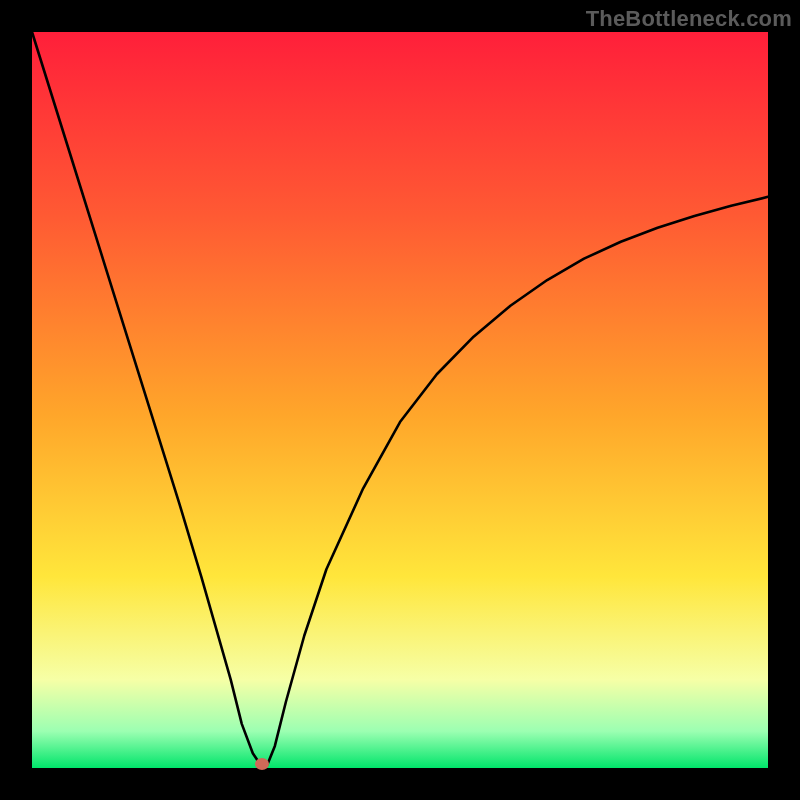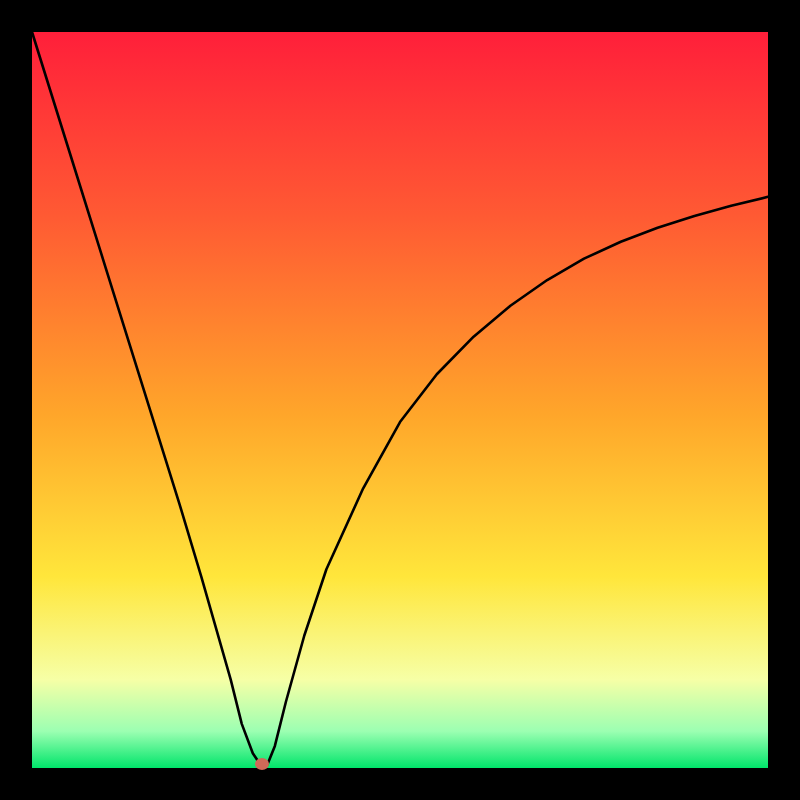--- a/index.html
+++ b/index.html
@@ -70,14 +70,15 @@
   <div class="plot-area" style="--c0: #ff1f3a; --c1: #ff5a33; --c2: #ffa62a; --c3: #ffe63b; --c4: #f6ffa6; --c5: #9cffb2; --c6: #00e56a;">
 
     <svg class="curve" viewBox="0 0 736 736" preserveAspectRatio="none">
       <path id="curve-path" d="M0.00 0.00 L36.80 117.76 L73.60 235.52 L110.40 353.28 L147.20 471.04 L169.28 544.64 L184.00 596.16 L198.72 647.68 L209.76 691.84 L220.80 721.28 L228.16 732.32 L231.84 736.00 L235.52 732.32 L242.88 713.92 L253.92 669.76 L272.32 603.52 L294.40 537.28 L331.20 456.32 L368.00 390.08 L404.80 342.24 L441.60 304.70 L478.40 273.79 L515.20 248.03 L552.00 226.69 L588.80 209.76 L625.60 195.78 L662.40 184.00 L699.20 173.70 L736.00 164.86" fill="none" stroke="#000" stroke-width="2.6" stroke-linejoin="round" stroke-linecap="round"></path>
     </svg>
 
     <div id="marker" class="marker" style="left: 229.632px; top: 731.584px; background: rgb(207, 106, 88);"></div>
 
   </div>
 
+  <div class="watermark">TheBottleneck.com</div>
 
 </div>
 
 </body></html>

